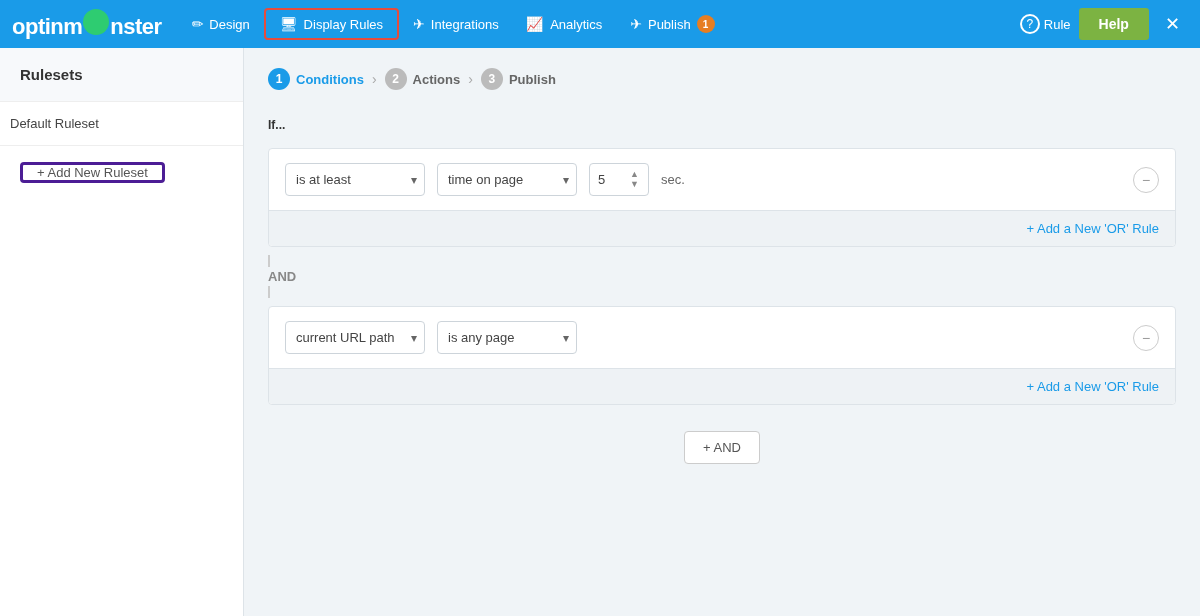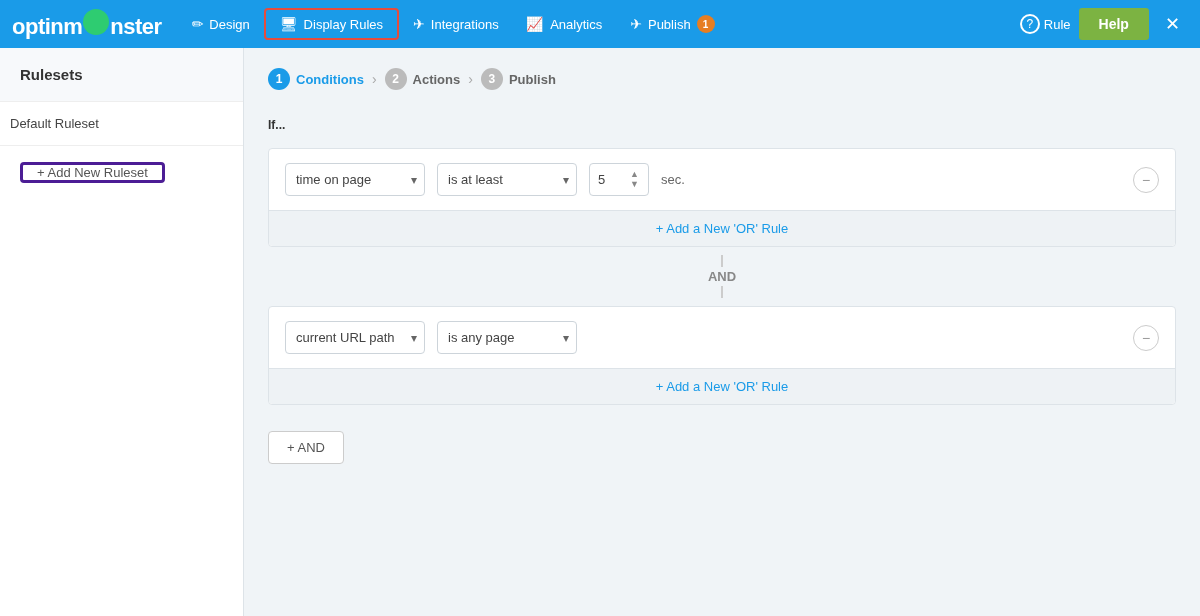--- a/index.html
+++ b/index.html
@@ -295,32 +295,32 @@
       align-items: center;
       justify-content: center;
       color: #999;
       font-size: 14px;
       flex-shrink: 0;
     }
     .add-or-rule {
       background: #eef2f5;
       border-top: 1px solid #dde3e8;
       padding: 10px 16px;
-      text-align: center;
+      text-align: right;
       color: #1a9be8;
       font-size: 13px;
       cursor: pointer;
       border-radius: 0 0 4px 4px;
     }
 
     
     .and-connector {
       display: flex;
       flex-direction: column;
-      align-items: center;
+      align-items: flex-start;
       margin: 8px 0;
       color: #aaa;
     }
     .and-line {
       width: 1px;
       height: 12px;
       background: #ccc;
       border-left: 2px dashed #ccc;
     }
     .and-label {
@@ -415,31 +415,31 @@
         <span class="step-label">Publish</span>
       </div>
     </div>
 
     <div class="if-label">If...</div>
 
     <div class="rule-card">
       <div class="rule-row">
         <div class="select-wrapper">
           <select class="rule-select">
+            <option>is at least</option>
+            <option>is less than</option>
+            <option>is exactly</option>
+          </select>
+        </div>
+        <div class="select-wrapper">
+          <select class="rule-select">
             <option>time on page</option>
             <option>current URL path</option>
             <option>device</option>
             <option>scroll depth</option>
-          </select>
-        </div>
-        <div class="select-wrapper">
-          <select class="rule-select">
-            <option>is at least</option>
-            <option>is less than</option>
-            <option>is exactly</option>
           </select>
         </div>
         <div class="rule-number">
           <input class="num-input" type="text" value="5" style="">
           <div class="num-arrows">
             <span class="num-arrow">▲</span>
             <span class="num-arrow">▼</span>
           </div>
         </div>
         <span class="sec-label">sec.</span>
@@ -470,18 +470,18 @@
             <option>contains</option>
             <option>does not contain</option>
             <option>is exactly</option>
           </select>
         </div>
         <button class="remove-btn">−</button>
       </div>
       <div class="add-or-rule">+ Add a New 'OR' Rule</div>
     </div>
 
-    <div style="display:flex; justify-content: flex-start; margin-top: 14px;">
+    <div style="display:flex; justify-content: center; margin-top: 14px;">
       <button class="add-and-btn">+ AND</button>
     </div>
 
   </main>
 </div>
 
 </body></html>

